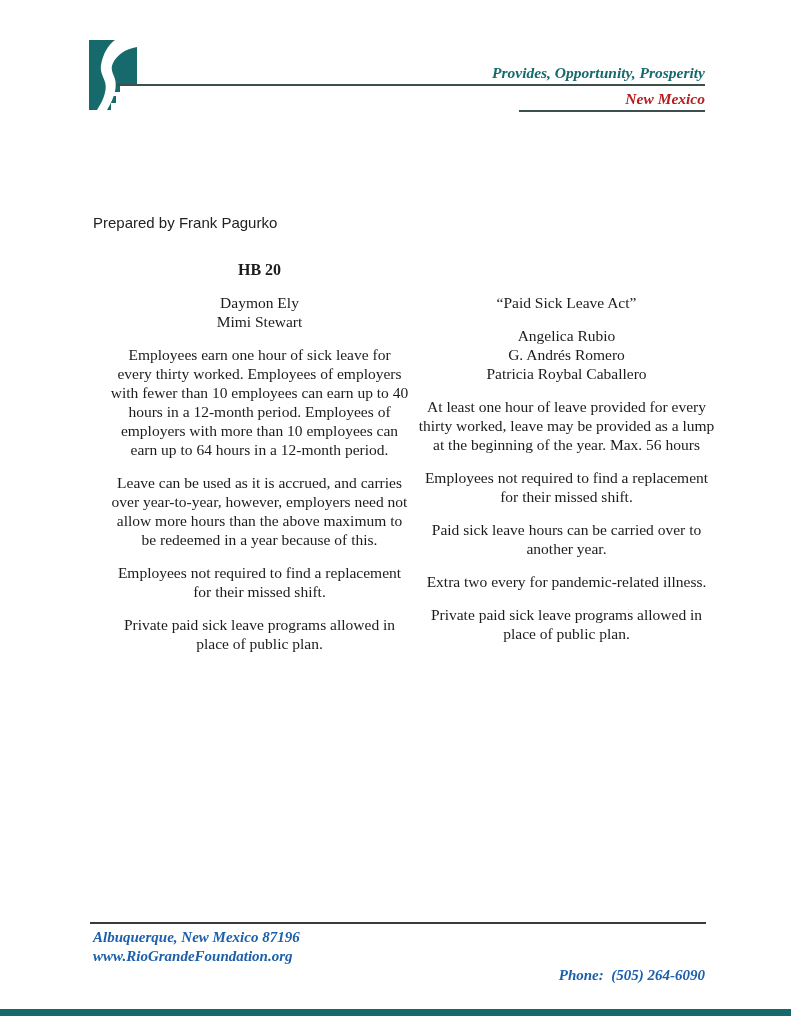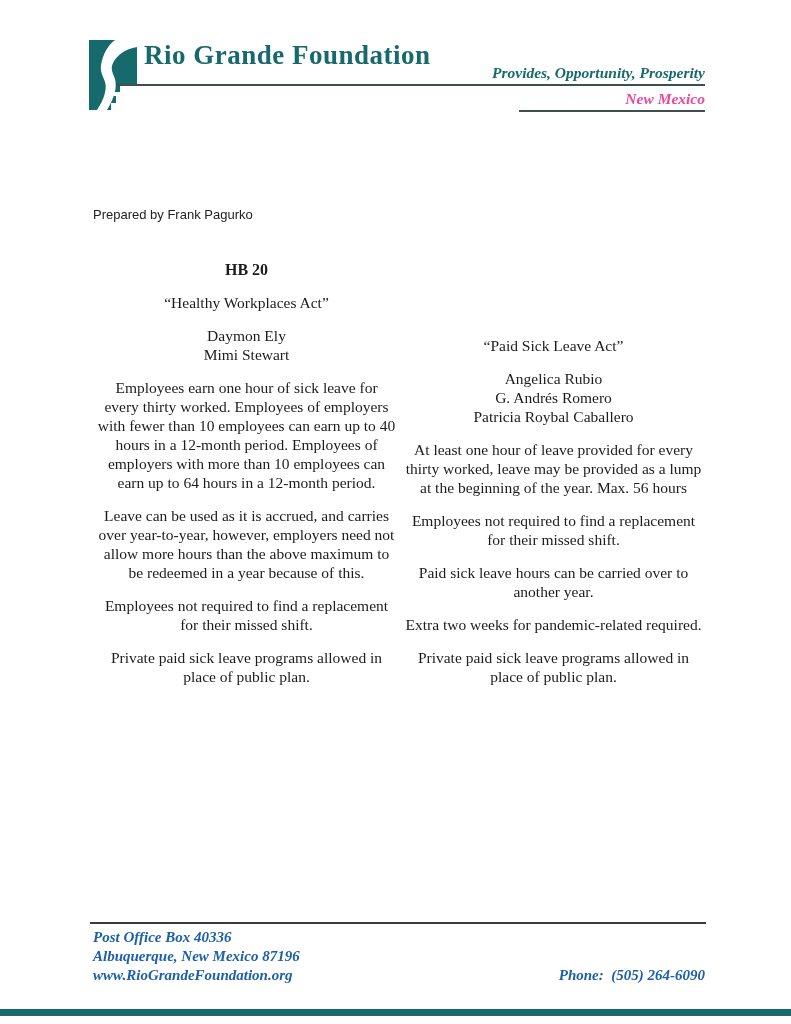--- a/index.html
+++ b/index.html
@@ -26,44 +26,43 @@
     font-family: "Liberation Serif", serif;
     font-size: 15.5px; font-weight: bold; font-style: italic; color: #176A6C;
   }
   .rule-1 {
     position: absolute; left: 116px; right: 86px; top: 84px;
     height: 2px; background: #3d4f4f;
   }
   .region {
     position: absolute; right: 86px; top: 90px;
     font-family: "Liberation Serif", serif;
-    font-size: 15.5px; font-weight: bold; font-style: italic; color: #ec4899;
+    font-size: 15.5px; font-weight: bold; font-style: italic; color: #b91c1c;
   }
   .rule-2 {
     position: absolute; left: 519px; right: 86px; top: 110px;
     height: 2px; background: #3d4f4f;
   }
 
   
   .intro-text {
     position: absolute; left: 93px; top: 141px; width: 614px;
     font-family: "Liberation Sans", sans-serif;
     font-size: 15px; line-height: 20px; color: #222;
   }
   .prepared-by {
-    position: absolute; left: 93px; top: 192px; width: 614px;
+    position: absolute; left: 93px; top: 198px; width: 614px;
     font-family: "Liberation Sans", sans-serif;
-    font-size: 13px; line-height: 20px; color: #222;
+    font-size: 15px; line-height: 20px; color: #222;
   }
 
   
   .columns {
-    position: absolute; left: 93px; top: 260px; width: 614px;
+    position: absolute; left: 106px; top: 260px; width: 614px;
     display: flex;
-    align-items: flex-end;
   }
   .bill-col {
     width: 50%;
     text-align: center;
     font-family: "Liberation Serif", serif;
     font-size: 15.5px; line-height: 19px; color: #1c1c1c;
     box-sizing: border-box;
     padding: 0 4px;
   }
   .bill-col--right { padding-top: 33px; }
@@ -103,62 +102,59 @@
 
   <svg class="logo" viewBox="0 0 52 74" xmlns="http://www.w3.org/2000/svg" aria-hidden="true">
     <g>
       <rect x="0" y="2" width="48" height="44" fill="#176A6C"></rect>
       <rect x="0" y="44" width="22" height="28" fill="#176A6C"></rect>
       <rect x="22" y="44" width="9" height="10" fill="#176A6C"></rect>
       <rect x="22" y="58" width="5" height="7" fill="#176A6C"></rect>
       <path d="M26 2 L48 2 L48 9 C36 11 28 17 24 25 C21 31 24 35 26 41 C28 49 26 59 18 72 L8 72 C16 60 18 50 16 44 C14 38 11 34 12 27 C14 16 19 7 26 2 Z" fill="#ffffff"></path>
     </g>
   </svg>
-  <h1 class="org-name">Rio Grande Foundation</h1>
   <div class="tagline">Provides, Opportunity, Prosperity</div>
   <div class="rule-1"></div>
   <div class="region">New Mexico</div>
   <div class="rule-2"></div>
 
   <p class="prepared-by">Prepared by Frank Pagurko</p>
 
   <div class="columns">
 
     <div class="bill-col">
       <div class="block bill-id">HB 20</div>
-      <div class="block">“Healthy Workplaces Act”</div>
       <div class="block">
         <span class="sponsor-line">Daymon Ely</span>
         <span class="sponsor-line">Mimi Stewart</span>
       </div>
       <p class="block">Employees earn one hour of sick leave for every thirty worked. Employees of employers with fewer than 10 employees can earn up to 40 hours in a 12-month period. Employees of employers with more than 10 employees can earn up to 64 hours in a 12-month period.</p>
       <p class="block">Leave can be used as it is accrued, and carries over year-to-year, however, employers need not allow more hours than the above maximum to be redeemed in a year because of this.</p>
       <p class="block">Employees not required to find a replacement for their missed shift.</p>
       <p class="block">Private paid sick leave programs allowed in place of public plan.</p>
     </div>
 
     <div class="bill-col bill-col--right">
       <div class="block">“Paid Sick Leave Act”</div>
       <div class="block">
         <span class="sponsor-line">Angelica Rubio</span>
         <span class="sponsor-line">G. Andrés Romero</span>
         <span class="sponsor-line">Patricia Roybal Caballero</span>
       </div>
       <p class="block">At least one hour of leave provided for every thirty worked, leave may be provided as a lump at the beginning of the year. Max. 56 hours</p>
       <p class="block">Employees not required to find a replacement for their missed shift.</p>
       <p class="block">Paid sick leave hours can be carried over to another year.</p>
-      <p class="block">Extra two weeks for pandemic-related required.</p>
+      <p class="block">Extra two every for pandemic-related illness.</p>
       <p class="block">Private paid sick leave programs allowed in place of public plan.</p>
     </div>
 
   </div>
 
   <div class="footer-rule"></div>
   <div class="footer-address">
-    <div>Post Office Box 40336</div>
     <div>Albuquerque, New Mexico 87196</div>
     <div>www.RioGrandeFoundation.org</div>
   </div>
   <div class="footer-contact">
     <div>Phone:  (505) 264-6090</div>
     <div>Fax:  (505) 213-0300</div>
   </div>
   <div class="bottom-bar"></div>
 
 </div>

